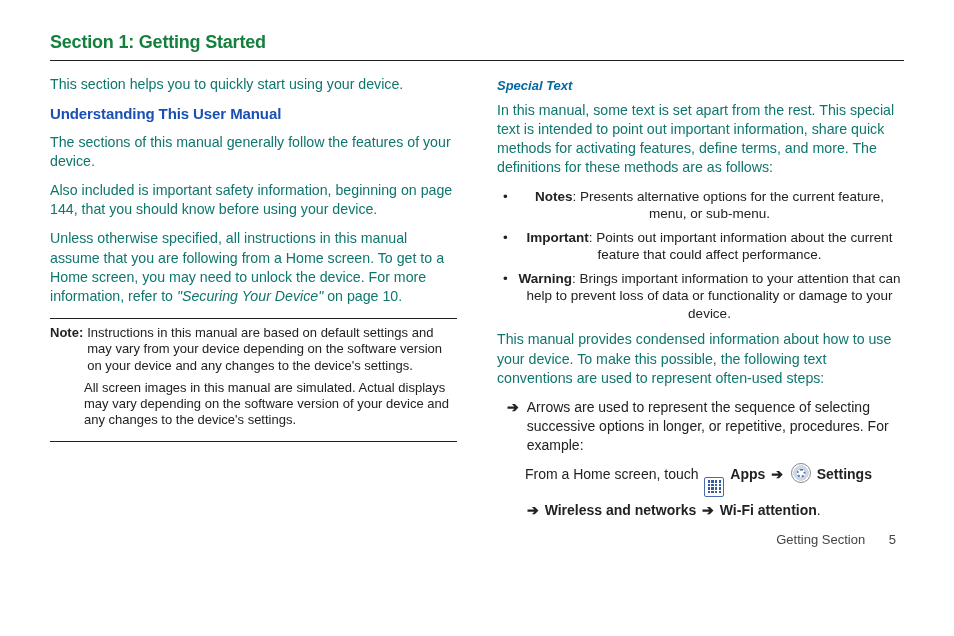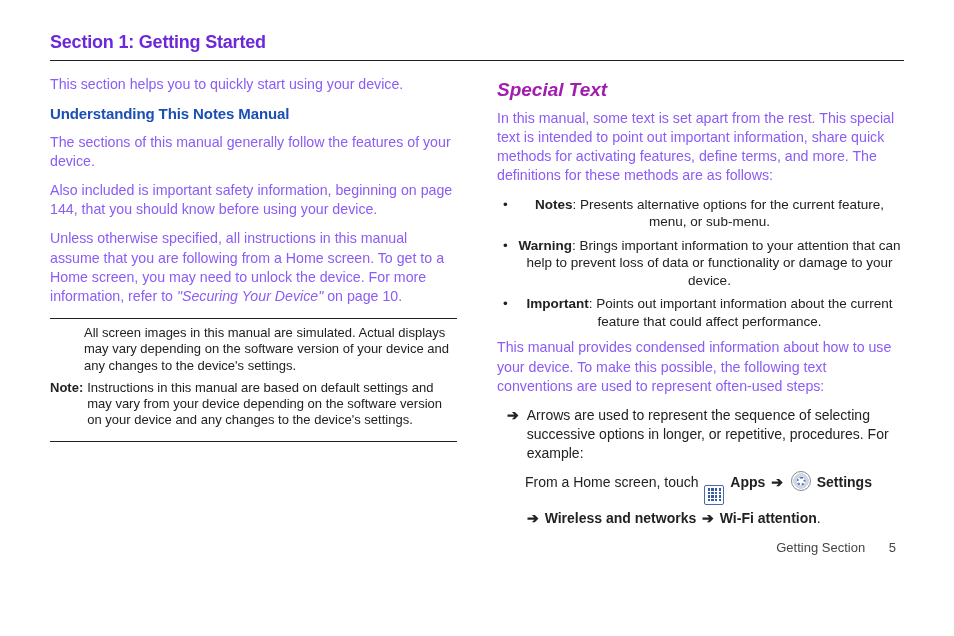--- a/index.html
+++ b/index.html
@@ -11,52 +11,52 @@
     width: 954px;
     height: 636px;
     box-sizing: border-box;
     font-size: 14.2px;
     line-height: 1.35;
   }
   .page {
     padding: 30px 50px 12px 50px;
   }
   .section-title {
-    color: #6d28d9;
+    color: #15803d;
     font-weight: bold;
     font-size: 18px;
     padding-bottom: 6px;
     border-bottom: 1px solid #222;
     margin-bottom: 14px;
     letter-spacing: -0.2px;
   }
   .columns {
     display: flex;
     gap: 40px;
   }
   .col {
     flex: 1;
     min-width: 0;
   }
   .para {
     margin: 0 0 10px 0;
-    color: #8b5cf6;
+    color: #0f766e;
   }
   .sub-heading {
     color: #1a4fb3;
     font-weight: bold;
     font-size: 15px;
     margin: 6px 0 8px 0;
     letter-spacing: -0.1px;
   }
   .sub-sub-heading {
-    color: #a21caf;
+    color: #0369a1;
     font-weight: bold;
     font-style: italic;
-    font-size: 19px;
+    font-size: 13px;
     margin: 2px 0 6px 0;
   }
   .ital {
     font-style: italic;
   }
   .note-block {
     border-top: 1px solid #222;
     border-bottom: 1px solid #222;
     padding: 6px 0;
     margin-top: 12px;
@@ -172,45 +172,45 @@
 </head>
 <body>
 
 <div class="page">
   <div class="section-title">Section 1: Getting Started</div>
 
   <div class="columns">
 
     <div class="col">
       <p class="para">This section helps you to quickly start using your device.</p>
-      <div class="sub-heading">Understanding This Notes Manual</div>
+      <div class="sub-heading">Understanding This User Manual</div>
       <p class="para">The sections of this manual generally follow the features of your device.</p>
       <p class="para">Also included is important safety information, beginning on page 144, that you should know before using your device.</p>
       <p class="para">
         <span>Unless otherwise specified, all instructions in this manual assume that you are following from a Home screen. To get to a Home screen, you may need to unlock the device. For more information, refer to </span><span class="ital">"Securing Your Device" </span><span> on page 10.</span>
       </p>
 
       <div class="note-block">
-        <div class="note-row indent">
-          <span class="note-text">All screen images in this manual are simulated. Actual displays may vary depending on the software version of your device and any changes to the device's settings.</span>
-        </div>
         <div class="note-row">
           <span class="note-label">Note:</span>
           <span class="note-text">Instructions in this manual are based on default settings and may vary from your device depending on the software version on your device and any changes to the device's settings.</span>
+        </div>
+        <div class="note-row indent">
+          <span class="note-text">All screen images in this manual are simulated. Actual displays may vary depending on the software version of your device and any changes to the device's settings.</span>
         </div>
       </div>
     </div>
 
     <div class="col">
       <div class="sub-sub-heading">Special Text</div>
       <p class="para">In this manual, some text is set apart from the rest. This special text is intended to point out important information, share quick methods for activating features, define terms, and more. The definitions for these methods are as follows:</p>
       <ul class="bullets">
         <li><span class="bold">Notes</span><span>: Presents alternative options for the current feature, menu, or sub-menu.</span></li>
+        <li><span class="bold">Important</span><span>: Points out important information about the current feature that could affect performance.</span></li>
         <li><span class="bold">Warning</span><span>: Brings important information to your attention that can help to prevent loss of data or functionality or damage to your device.</span></li>
-        <li><span class="bold">Important</span><span>: Points out important information about the current feature that could affect performance.</span></li>
       </ul>
 
       <p class="para">This manual provides condensed information about how to use your device. To make this possible, the following text conventions are used to represent often-used steps:</p>
 
       <div class="arrow-item">
         <span class="arrow-glyph">➔</span>
         <span>Arrows are used to represent the sequence of selecting successive options in longer, or repetitive, procedures. For example:</span>
       </div>
 
       <div class="example-line">

